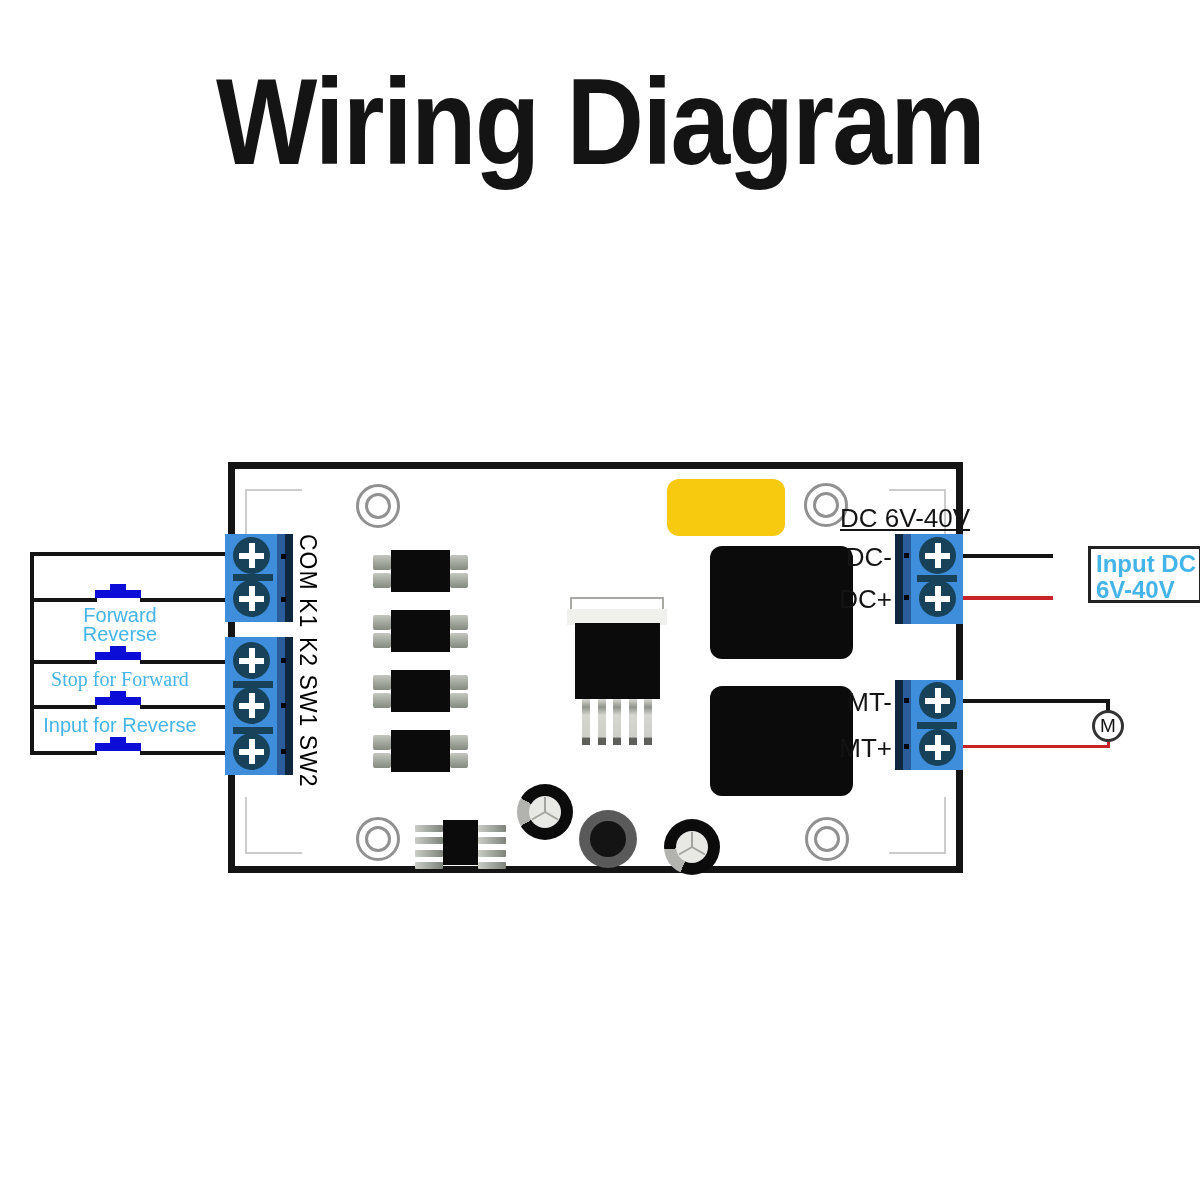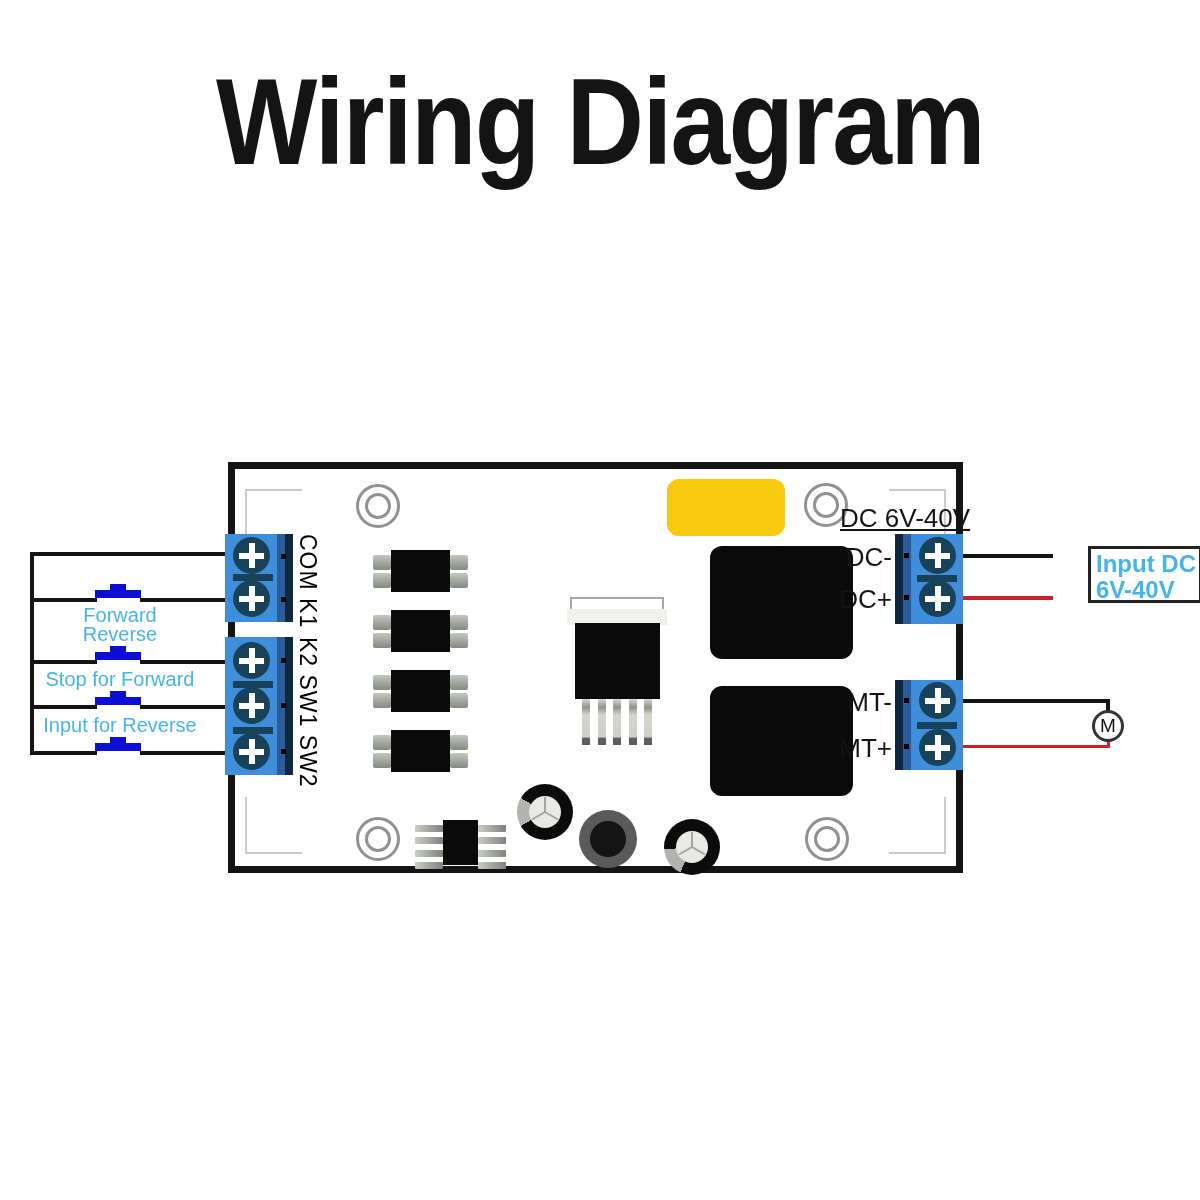--- a/index.html
+++ b/index.html
@@ -106,21 +106,21 @@
     <div class="wire" style="left:30px;top:660px;width:67px;height:4px;"></div>
     <div class="wire" style="left:140px;top:660px;width:88px;height:4px;"></div>
     <div class="pb-bar" style="left:95px;top:652px;"></div>
     <div class="pb-nub" style="left:110px;top:646px;"></div>
     <div class="sw-label" style="top:623px;">Reverse</div>
 
     <div class="wire" style="left:30px;top:705px;width:67px;height:4px;"></div>
     <div class="wire" style="left:140px;top:705px;width:88px;height:4px;"></div>
     <div class="pb-bar" style="left:95px;top:697px;"></div>
     <div class="pb-nub" style="left:110px;top:691px;"></div>
-    <div class="sw-label" style="top:668px;">Stop for Forward</div>
+    <div class="sw-label" style="top:668px;font-family:Liberation Serif, serif;">Stop for Forward</div>
 
     <div class="wire" style="left:30px;top:751px;width:67px;height:4px;"></div>
     <div class="wire" style="left:140px;top:751px;width:88px;height:4px;"></div>
     <div class="pb-bar" style="left:95px;top:743px;"></div>
     <div class="pb-nub" style="left:110px;top:737px;"></div>
     <div class="sw-label" style="top:714px;">Input for Reverse</div>
   </div>
 
   <div class="pcb">
     <div class="silk tl"></div>

